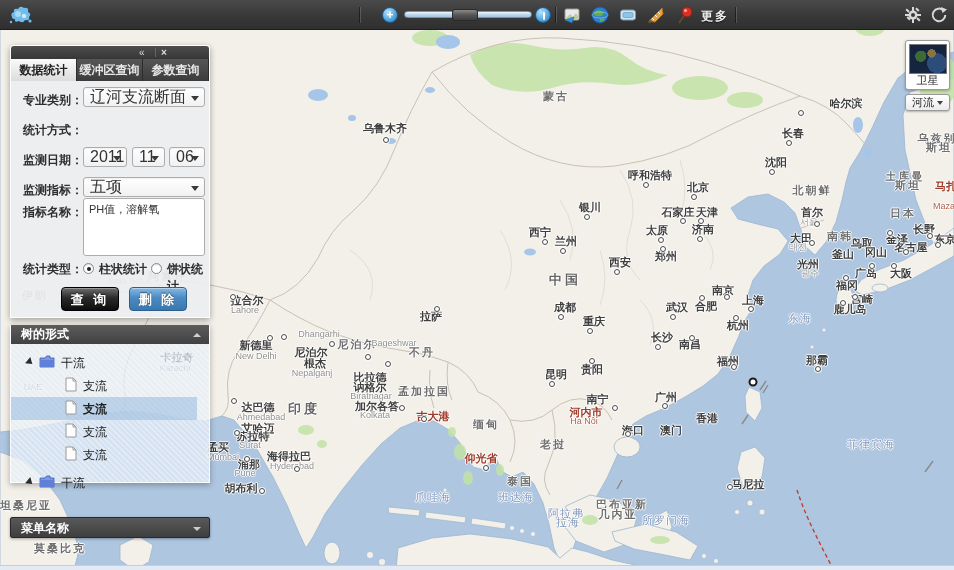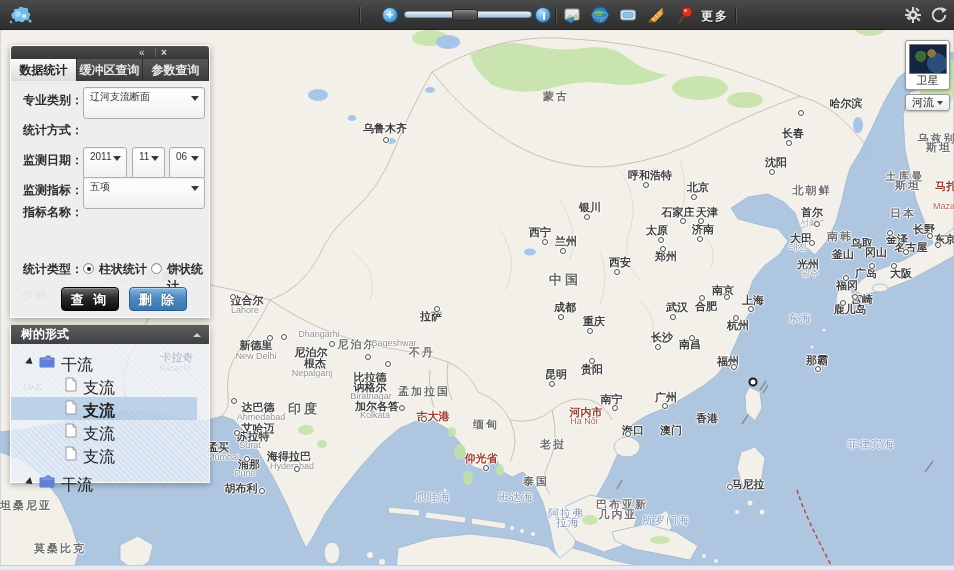--- a/index.html
+++ b/index.html
@@ -54,22 +54,22 @@
   #panel-titlebar { position:absolute; left:0; top:0; right:0; height:13px;
                     background:linear-gradient(#4d4d4d,#373737); border-radius:3px 3px 0 0; }
   #panel-collapse { position:absolute; left:128px; top:0px; color:#ddd; font-size:10px; line-height:13px; }
   #panel-close { position:absolute; left:150px; top:0px; color:#ddd; font-size:10px; line-height:13px; font-weight:700; }
   #panel-titlebar .tdiv { position:absolute; left:144px; top:2px; width:1px; height:9px; background:#666; }
   #tabs { position:absolute; left:0; top:13px; right:0; height:22px; background:#14b8a6; display:flex; }
   .tab { flex:1; text-align:center; font-size:12px; font-weight:700; line-height:22px;
          color:#e8e8e8; background:linear-gradient(#565656,#3c3c3c); border-right:1px solid #2c2c2c; }
   .tab.active { color:#222; background:linear-gradient(#fafafa,#dcdcdc); }
   .frow-label { position:absolute; left:12px; font-size:12px; font-weight:700; color:#2e2e2e; }
-  .sel { position:absolute; height:32px; background:linear-gradient(#fff,#f1f1f1);
-         border:1px solid #adadad; border-radius:3px; font-size:10px; color:#333;
+  .sel { position:absolute; height:20px; background:linear-gradient(#fff,#f1f1f1);
+         border:1px solid #adadad; border-radius:3px; font-size:16px; color:#333;
          line-height:18px; padding-left:6px; box-shadow:inset 0 1px 1px rgba(0,0,0,.06); }
   .caret { position:absolute; right:5px; top:8px; width:0; height:0;
            border-left:4px solid transparent; border-right:4px solid transparent; border-top:5px solid #3a3a3a; }
   #indicator-box { position:absolute; left:72px; top:152px; width:122px; height:58px;
                    background:#fff; border:1px solid #adadad; border-radius:3px;
                    font-size:11px; color:#333; padding:3px 5px; line-height:14px; }
   .radio { position:absolute; width:11px; height:11px; border-radius:50%; background:#fff;
            border:1px solid #888; box-shadow:inset 0 1px 1px rgba(0,0,0,.15); }
   .radio.on::after { content:""; position:absolute; left:2.5px; top:2.5px; width:4px; height:4px;
            border-radius:50%; background:#222; }
@@ -87,21 +87,21 @@
                 background:repeating-linear-gradient(45deg, rgba(255,255,255,.28) 0 2px, rgba(255,255,255,0) 2px 4px),
                            rgba(228,237,246,.72);
                 border:1px solid rgba(255,255,255,.8); border-top:none;
                 box-shadow:0 2px 6px rgba(0,0,0,.3); }
   #tree-header { position:absolute; left:0; top:0; right:0; height:19px;
                  background:linear-gradient(#5c5c5c,#414141); color:#fff; font-size:12px;
                  font-weight:700; line-height:19px; padding-left:10px; }
   #tree-collapse { position:absolute; right:8px; top:8px; width:0; height:0;
                  border-left:4px solid transparent; border-right:4px solid transparent;
                  border-bottom:4px solid #d0d0d0; }
-  .tnode { position:absolute; height:23px; left:0; right:12px; font-size:16px; color:#222; }
+  .tnode { position:absolute; height:23px; left:0; right:12px; font-size:12px; color:#222; }
   .tnode .txt { position:absolute; top:4px; font-weight:400; }
   .tnode.folder .txt { left:50px; }
   .tnode.leaf .txt { left:72px; }
   .tnode.sel-row { background:rgba(150,185,220,.55); }
   .tnode.sel-row .txt { font-weight:700; }
   .texp { position:absolute; left:16px; top:7px; width:0; height:0;
           border-top:4px solid transparent; border-bottom:4px solid transparent;
           border-left:6px solid #2b2b2b; transform:rotate(40deg); }
   .ticon-folder { position:absolute; left:28px; top:4px; }
   .ticon-page { position:absolute; left:54px; top:3px; }
@@ -342,24 +342,24 @@
       <span class="lbl city" style="left: 218px; top: 447px;">孟买</span>
       <span class="lbl lat" style="left: 223px; top: 457px;">Mumbai</span>
       <span class="lbl city" style="left: 249px; top: 464px;">浦那</span>
       <span class="lbl lat" style="left: 245px; top: 473px;">Pune</span>
       <span class="lbl city" style="left: 289px; top: 456px;">海得拉巴</span>
       <span class="lbl lat" style="left: 292px; top: 466px;">Hyderabad</span>
       <span class="lbl city" style="left: 241px; top: 488px;">胡布利</span>
       <span class="lbl cn" style="left: 486px; top: 424px;">缅甸</span>
       <span class="lbl red" style="left: 481px; top: 458px;">仰光省</span>
       <span class="lbl cn" style="left: 553px; top: 444px;">老挝</span>
-      <span class="lbl cn" style="left: 536px; top: 481px; font-family: Liberation Serif, serif;">泰国</span>
+      <span class="lbl cn" style="left: 520px; top: 481px; font-family: Liberation Serif, serif;">泰国</span>
       <span class="lbl red" style="left: 586px; top: 412px;">河内市</span>
       <span class="lbl latred" style="left: 584px; top: 421px;">Ha Nôi</span>
-      <span class="lbl city" style="left: 602px; top: 399px; padding-left: 19px;">南宁</span>
+      <span class="lbl city" style="left: 588px; top: 399px; padding-left: 19px;">南宁</span>
       <span class="lbl city" style="left: 666px; top: 397px;">广州</span>
       <span class="lbl city" style="left: 707px; top: 418px;">香港</span>
       <span class="lbl city" style="left: 671px; top: 430px;">澳门</span>
       <span class="lbl city" style="left: 633px; top: 430px;">海口</span>
       <span class="lbl city" style="left: 748px; top: 484px;">马尼拉</span>
       <span class="lbl sea" style="left: 871px; top: 444px;">菲律宾海</span>
       <span class="lbl sea" style="left: 433px; top: 497px;">爪哇海</span>
       <span class="lbl sea" style="left: 516px; top: 497px;">班达海</span>
       <span class="lbl sea" style="left: 566px; top: 513px;">阿拉弗</span>
       <span class="lbl sea" style="left: 568px; top: 522px;">拉海</span>
@@ -540,20 +540,21 @@
     <div class="sel" style="left:158px; top:101px; width:36px">
       <span>06</span><span class="caret"></span>
     </div>
 
     <div class="frow-label" style="top:136px">监测指标：</div>
     <div class="sel" style="left:72px; top:131px; width:122px">
       <span>五项</span><span class="caret"></span>
     </div>
 
     <div class="frow-label" style="top:158px">指标名称：</div>
+    <div id="indicator-box">PH值，溶解氧</div>
 
     <div class="frow-label" style="top:215px">统计类型：</div>
     <span class="radio on" style="left:72px; top:217px"></span>
     <span class="radio-label" style="left:88px; top:215px">柱状统计</span>
     <span class="radio" style="left:140px; top:217px"></span>
     <span class="radio-label" style="left:156px; top:215px">饼状统计</span>
 
     <div class="pbtn" id="btn-query">查 询</div>
     <div class="pbtn" id="btn-delete">删 除</div>
   </div>
@@ -603,20 +604,24 @@
     <div class="tnode folder" style="top:146px">
       <span class="texp"></span>
       <svg class="ticon-folder" width="16" height="13" viewBox="0 0 16 13">
         <path d="M1,3 L6,3 L7.5,1 L11,1 L11,3 L15,3 L15,12 L1,12 Z" fill="#7b97e8" stroke="#3d5ab0" stroke-width="0.8"></path>
         <path d="M1,5 L15,5 L15,12 L1,12 Z" fill="#5f7fd8"></path>
       </svg>
       <span class="txt">干流</span>
     </div>
   </div>
 
+  <div id="menu-bar">
+    <span>菜单名称</span>
+    <span id="menu-caret"></span>
+  </div>
 
   <div id="satellite-btn">
     <div id="satellite-thumb"></div>
     <div id="satellite-label">卫星</div>
   </div>
   <div id="layer-btn">
     <span>河流</span><span id="layer-caret"></span>
   </div>
 
   <div id="footer-strip"></div>

